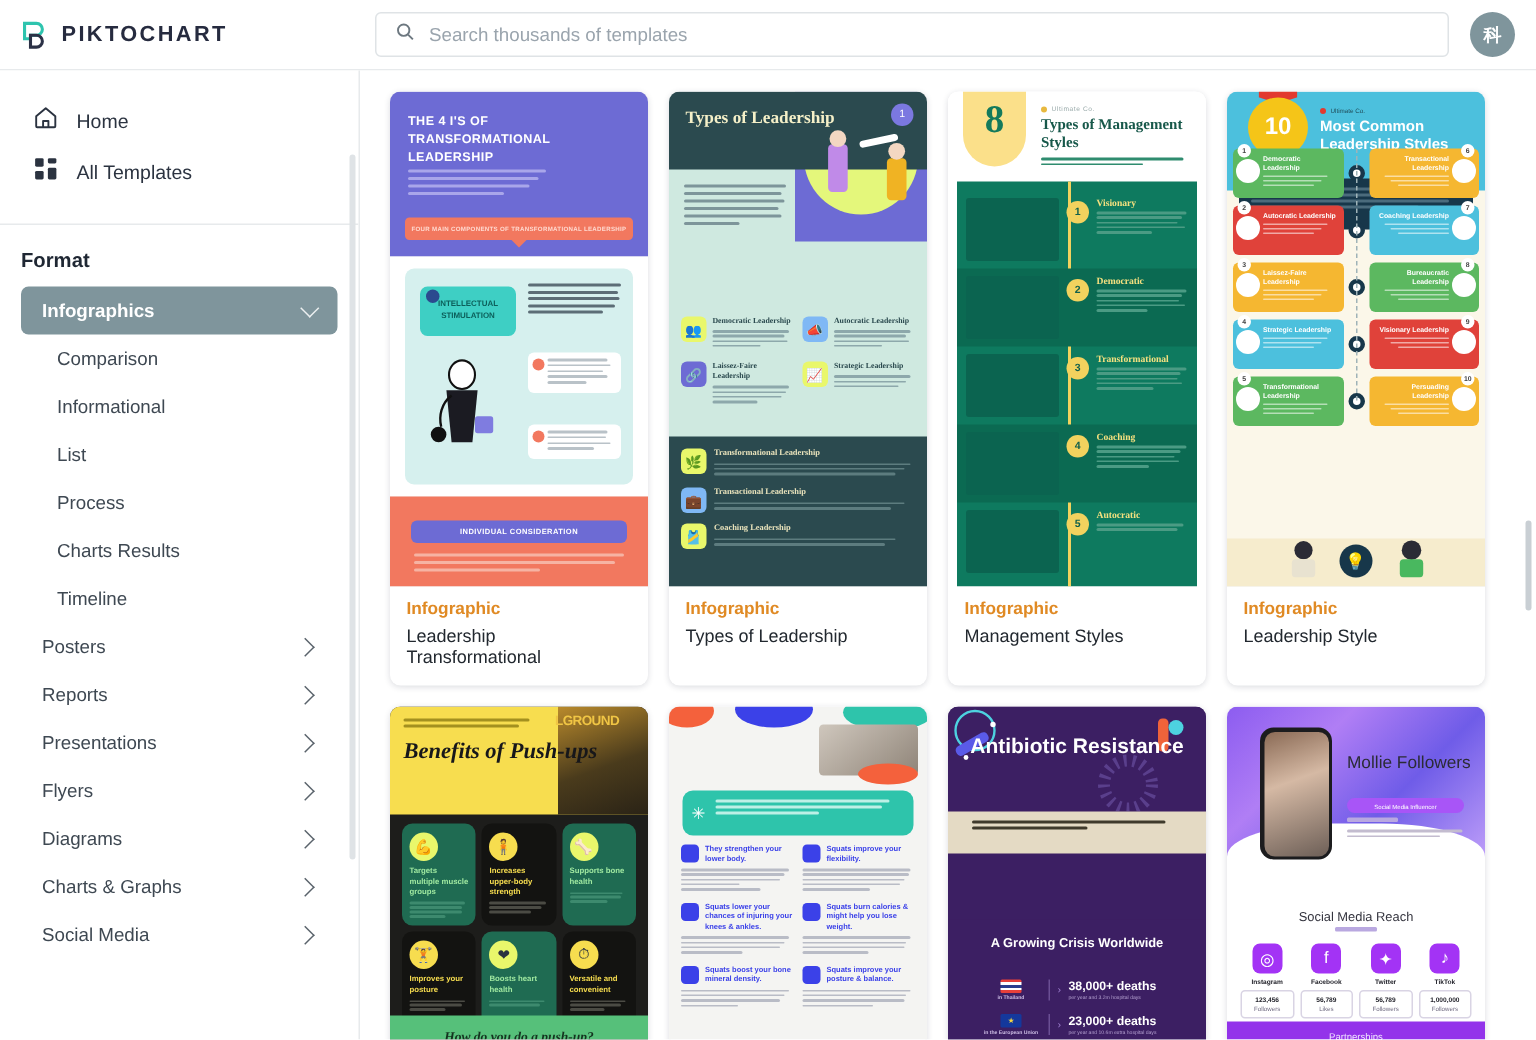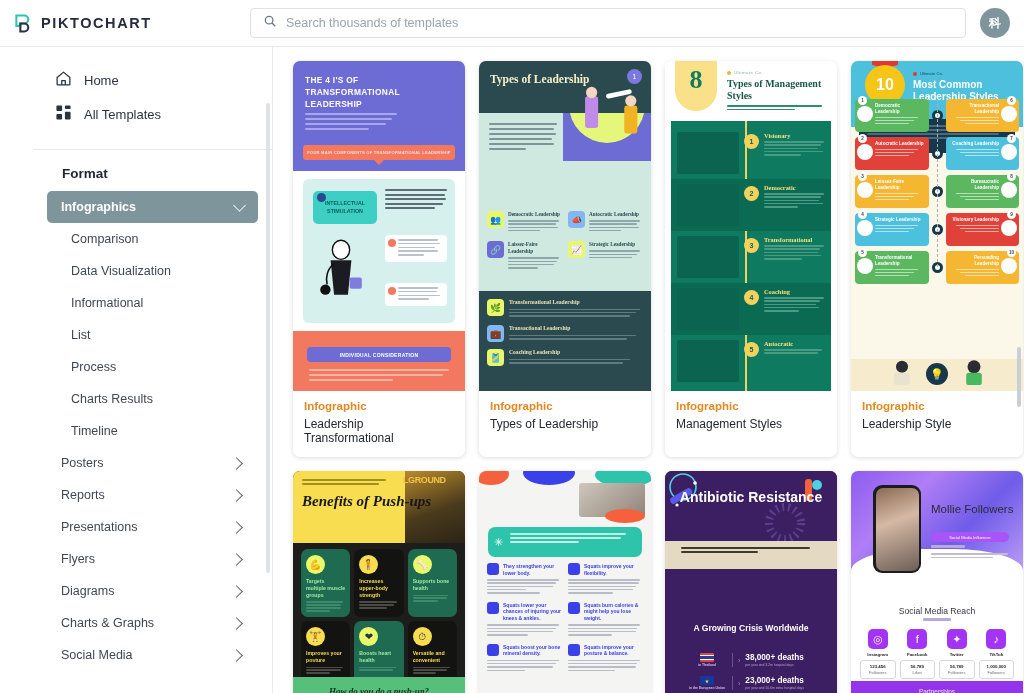--- a/index.html
+++ b/index.html
@@ -22,26 +22,26 @@
   .search-input { border:none; outline:none; flex:1; font-size:12.5px; font-family:"Liberation Sans",sans-serif; color:#4a535e; background:transparent; }
   .search-input::placeholder { color:#9aa4ad; }
   .avatar { width:30px; height:30px; flex:0 0 30px; border-radius:50%; background:#7f959c; color:#fff;
             display:flex; align-items:center; justify-content:center; font-size:12px; font-weight:700; }
 
   
   .body { flex:1; display:flex; min-height:0; }
 
   
   .sidebar { width:240px; flex:0 0 240px; border-right:1px solid #e7eaec; background:#fff;
-             display:flex; flex-direction:column; overflow:hidden; position:relative;margin-left:33px; }
+             display:flex; flex-direction:column; overflow:hidden; position:relative; }
   .nav-top { padding:16px 0 6px 0; }
   .nav-main { display:flex; align-items:center; gap:12px; padding:7px 0 7px 22px; font-size:13px; color:#2b3340; cursor:pointer; }
   .nav-main svg { flex:0 0 17px; }
   .nav-sep { height:1px; background:#e7eaec; margin:12px 0 0 0; }
-  .fmt-title { font-size:13.5px; font-weight:700; color:#1f2733; padding:16px 0 10px 29px; }
+  .fmt-title { font-size:13.5px; font-weight:700; color:#1f2733; padding:16px 0 10px 14px; }
   .fmt-list { padding:0 14px 20px 14px; }
   .fmt-item { display:flex; align-items:center; justify-content:space-between; font-size:12.5px;
               color:#3e4852; padding:9px 14px; border-radius:5px; cursor:pointer; }
   .fmt-item.active { background:#7f959c; color:#fff; font-weight:700; }
   .fmt-sub { font-size:12.5px; color:#3e4852; padding:9px 14px 9px 24px; cursor:pointer; }
   .chev { width:9px; height:9px; border-right:1.6px solid currentColor; border-bottom:1.6px solid currentColor; opacity:.85; }
   .chev.down { transform:rotate(45deg); margin-top:-4px; }
   .chev.right { transform:rotate(-45deg); margin-right:3px; }
   .sb-track { position:absolute; right:2px; top:56px; width:4px; height:470px; background:#dfe3e6; border-radius:2px; }
 
@@ -289,21 +289,20 @@
       </div>
       <div class="nav-sep"></div>
 
       <div class="fmt-title">Format</div>
       <div class="fmt-list">
         <div class="fmt-item active">
           <span>Infographics</span>
           <span class="chev down"></span>
         </div>
         <div class="fmt-sub">Comparison</div>
-        <div class="fmt-sub">Data Visualization</div>
         <div class="fmt-sub">Informational</div>
         <div class="fmt-sub">List</div>
         <div class="fmt-sub">Process</div>
         <div class="fmt-sub">Charts Results</div>
         <div class="fmt-sub">Timeline</div>
 
         <div class="fmt-item">
           <span>Posters</span>
           <span class="chev right"></span>
         </div>

